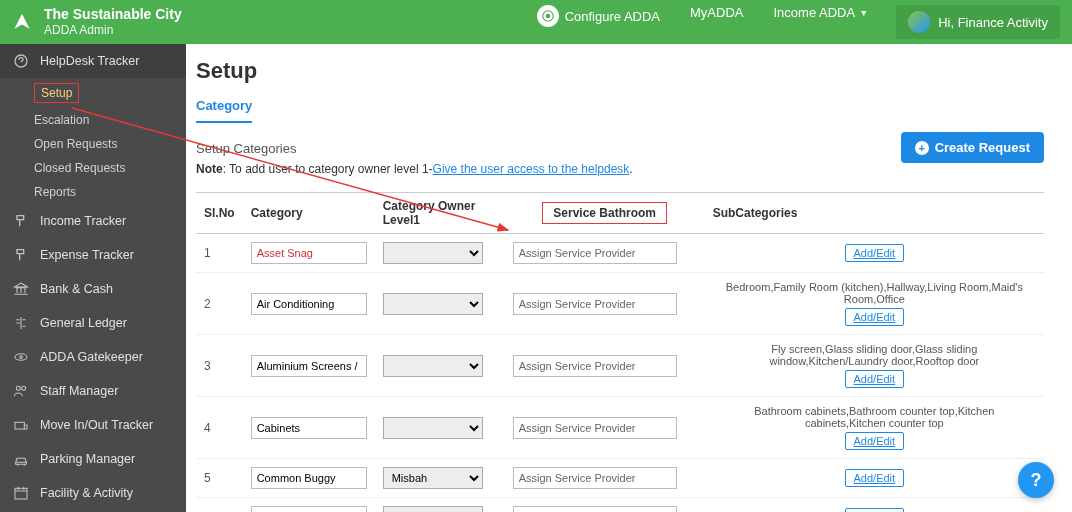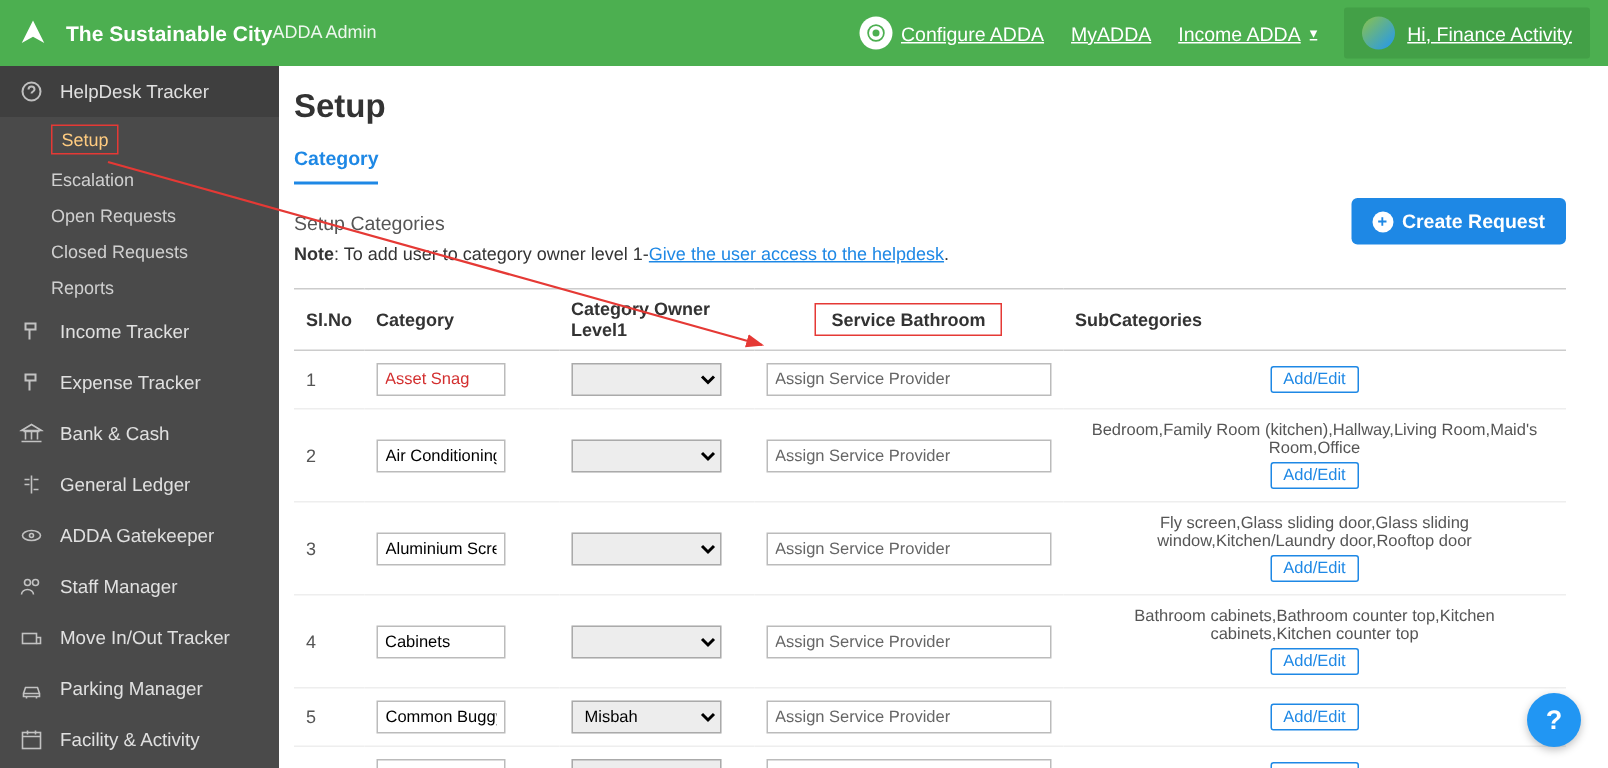--- a/index.html
+++ b/index.html
@@ -2,25 +2,25 @@
 <html><head>
 <meta charset="utf-8">
 <style>
 * { box-sizing: border-box; margin: 0; padding: 0; }
 body { font-family: Arial, sans-serif; font-size: 13px; color: #333; background: #fff; width: 1072px; height: 512px; overflow: hidden; position: relative; }
 
 
 .header { background: #4CAF50; height: 44px; display: flex; align-items: center; padding: 0 12px; color: #fff; }
 .logo { width: 20px; height: 20px; margin-right: 12px; }
 .logo svg { width: 100%; height: 100%; }
-.header-title { display: flex; flex-direction: row; line-height: 1.2; }
+.header-title { display: flex; flex-direction: column; line-height: 1.2; }
 .header-title .app-name { font-size: 14px; font-weight: 600; }
 .header-title .app-sub { font-size: 12px; opacity: 0.9; }
 .header-spacer { flex: 1; }
-.header-right { display: flex; align-items: center; gap: 18px; font-size: 13px; text-decoration: underline; }
+.header-right { display: flex; align-items: flex-start; gap: 30px; font-size: 13px; }
 .header-right .hbtn { display: flex; align-items: center; gap: 6px; cursor: pointer; }
 .header-right .avatar-circle { width: 22px; height: 22px; border-radius: 50%; background: #fff; display: flex; align-items: center; justify-content: center; }
 .header-right .avatar-circle svg { width: 14px; height: 14px; }
 .user-pill { background: #43a047; padding: 6px 12px; border-radius: 2px; display: flex; align-items: center; gap: 8px; }
 .user-pill .uavatar { width: 22px; height: 22px; border-radius: 50%; background: linear-gradient(135deg,#8bc34a,#2196f3); }
 .chev { font-size: 10px; }
 
 
 .sidebar { position: absolute; top: 44px; left: 0; width: 186px; background: #4a4a4a; height: calc(512px - 44px); color: #e0e0e0; font-size: 12.5px; }
 .sidebar .navitem { display: flex; align-items: center; gap: 10px; padding: 8px 12px; cursor: pointer; }
@@ -45,25 +45,25 @@
 .section-title { font-size: 13px; color: #555; margin-bottom: 6px; }
 .note { font-size: 12px; color: #333; margin-bottom: 16px; }
 .note b { font-weight: 700; }
 .note a { color: #1e88e5; text-decoration: underline; }
 
 .table { width: 100%; border-collapse: collapse; }
 .table th { text-align: left; font-size: 12px; font-weight: 700; padding: 6px 8px; border-top: 1px solid #ccc; border-bottom: 1px solid #ccc; color: #333; }
 .table th.svc { text-align: center; }
 .table td { padding: 8px 8px; border-bottom: 1px solid #eee; vertical-align: middle; font-size: 12px; color: #555; }
 .table td.slno { width: 30px; }
-.cat-input { width: 86px; height: 22px; border: 1px solid #bbb; padding: 0 5px; font-size: 11px; background: #fff; }
+.cat-input { width: 116px; height: 22px; border: 1px solid #bbb; padding: 0 5px; font-size: 11px; background: #fff; }
 .cat-input.red { color: #d32f2f; }
 .owner-select { width: 100px; height: 22px; border: 1px solid #aaa; background: #ededed; font-size: 11px; padding: 0 4px; }
-.svc-input { width: 190px; height: 22px; border: 1px solid #bbb; padding: 0 5px; font-size: 11px; color: #666; background: #fff; }
-.addedit { display: inline-block; border: 1px solid #1e88e5; color: #1e88e5; font-size: 11px; padding: 2px 8px; border-radius: 2px; background: #fff; cursor: pointer; }
+.svc-input { width: 164px; height: 22px; border: 1px solid #bbb; padding: 0 5px; font-size: 11px; color: #666; background: #fff; }
+.addedit { display: inline-block; border: 1px solid #1e88e5; color: #1e88e5; font-size: 11px; padding: 2px 8px; border-radius: 2px; background: #fff; cursor: pointer; text-decoration: underline; }
 .subcats-text { font-size: 11px; color: #555; display: block; margin-bottom: 3px; }
 .subcats-cell { text-align: center; }
 
 .svc-header-box { border: 1.5px solid #e53935; padding: 3px 10px; display: inline-block; }
 
 
 .arrow-svg { position: absolute; top: 0; left: 0; pointer-events: none; z-index: 50; }
 
 
 .help-btn { position: absolute; bottom: 14px; right: 18px; width: 36px; height: 36px; border-radius: 50%; background: #2196f3; color: #fff; display: flex; align-items: center; justify-content: center; font-size: 18px; font-weight: bold; cursor: pointer; box-shadow: 0 2px 6px rgba(0,0,0,0.25); }

